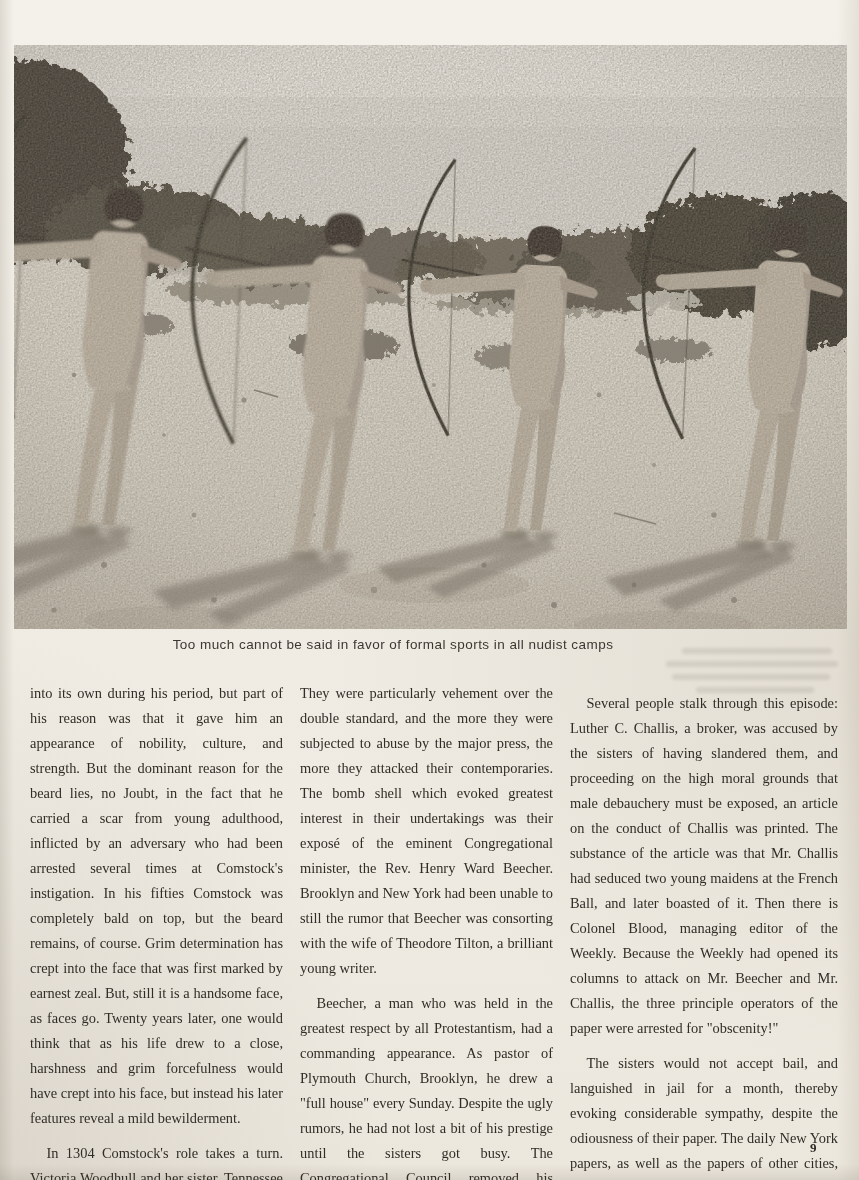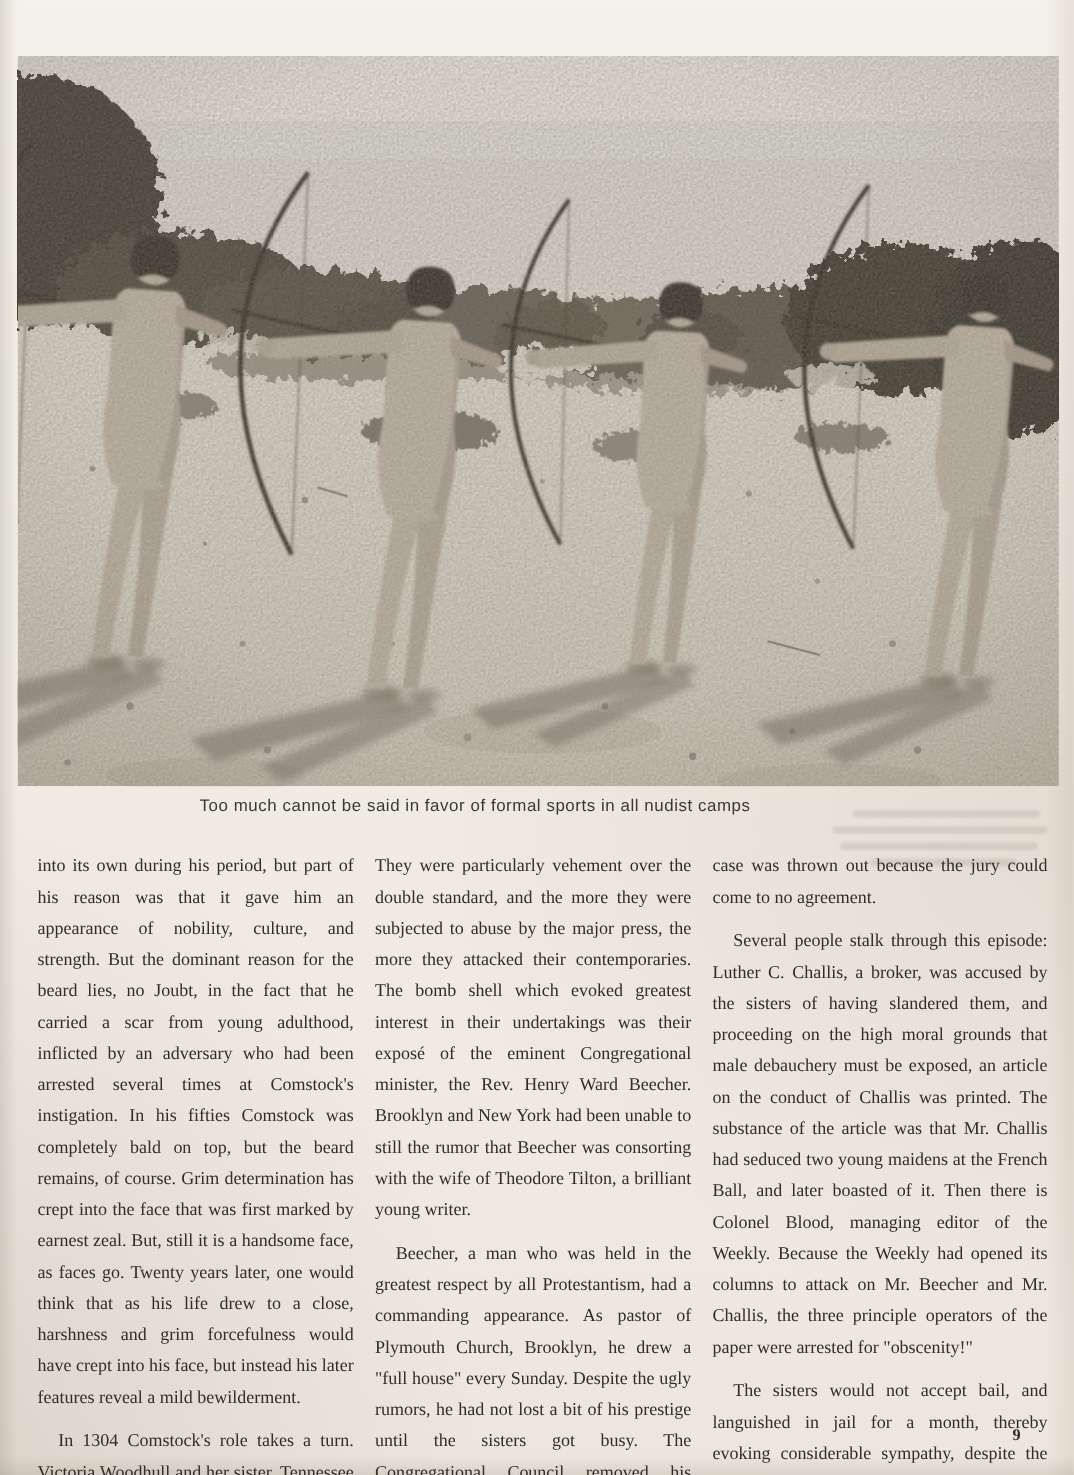--- a/index.html
+++ b/index.html
@@ -8,21 +8,21 @@
     background:
       radial-gradient(ellipse at 108% 55%, rgba(186,176,158,.28), rgba(186,176,158,0) 46%),
       radial-gradient(ellipse at -6% 102%, rgba(150,142,128,.22), rgba(150,142,128,0) 34%),
       linear-gradient(90deg, rgba(140,132,118,.22) 0px, rgba(140,132,118,0) 14px),
       linear-gradient(270deg, rgba(160,150,134,.18) 0px, rgba(160,150,134,0) 22px),
       linear-gradient(0deg, rgba(130,122,108,.18) 0px, rgba(130,122,108,0) 16px),
       linear-gradient(180deg,#f4f1ea 0%,#f0ede5 30%,#efebe2 70%,#ece7dd 100%);
   }
   .photo{position:absolute;left:14px;top:45px;width:833px;height:584px;}
   .photo svg{display:block;width:100%;height:100%;}
-  .caption{position:absolute;left:0;top:637px;width:760px;text-align:center;
+  .caption{position:absolute;left:13px;top:637px;width:760px;text-align:center;
     font-family:"Liberation Sans",sans-serif;font-size:13.5px;letter-spacing:.45px;
     color:#3b3833;font-weight:normal;}
   .ghost{position:absolute;left:656px;top:641px;width:184px;height:64px;filter:blur(1.4px);opacity:.85;}
   .ghost i{display:block;height:6px;border-radius:3px;background:rgba(122,115,103,.20);margin:7px 0 0 auto;}
   .ghost i:nth-child(1){width:150px;margin-right:8px;}
   .ghost i:nth-child(2){width:172px;margin-right:2px;}
   .ghost i:nth-child(3){width:158px;margin-right:10px;}
   .ghost i:nth-child(4){width:118px;margin-right:26px;}
   .cols{position:absolute;left:30px;top:681px;width:808px;display:grid;
     grid-template-columns:253px 253px 1fr;column-gap:17px;}
@@ -175,20 +175,19 @@
   <div class="cols">
     <div class="col">
       <p>into its own during his period, but part of his reason was that it gave him an appearance of nobility, culture, and strength. But the dominant reason for the beard lies, no Joubt, in the fact that he carried a scar from young adulthood, inflicted by an adversary who had been arrested several times at Comstock's instigation. In his fifties Comstock was completely bald on top, but the beard remains, of course. Grim determination has crept into the face that was first marked by earnest zeal. But, still it is a handsome face, as faces go. Twenty years later, one would think that as his life drew to a close, harshness and grim forcefulness would have crept into his face, but instead his later features reveal a mild bewilderment.</p>
       <p class="ind">In 1304 Comstock's role takes a turn. Victoria Woodhull and her sister, Tennessee Claflin were ardent promoters of women's rights, and they published a periodical called "Woodhull and Claflin's Weekly" with money furnished by Commodore Vanderbilt.</p>
     </div>
     <div class="col">
       <p>They were particularly vehement over the double standard, and the more they were subjected to abuse by the major press, the more they attacked their contemporaries. The bomb shell which evoked greatest interest in their undertakings was their exposé of the eminent Congregational minister, the Rev. Henry Ward Beecher. Brooklyn and New York had been unable to still the rumor that Beecher was consorting with the wife of Theodore Tilton, a brilliant young writer.</p>
       <p class="ind">Beecher, a man who was held in the greatest respect by all Protestantism, had a commanding appearance. As pastor of Plymouth Church, Brooklyn, he drew a "full house" every Sunday. Despite the ugly rumors, he had not lost a bit of his prestige until the sisters got busy. The Congregational Council removed his church, from the parent organization. Tilton brought a suit for one hundred thousand dollars against Beecher for alienation; but after six months of sensational publicity in connection with the trial, the</p>
     </div>
     <div class="col">
-      <p>case was thrown out because the jury could come to no agreement.</p>
       <p class="ind">Several people stalk through this episode: Luther C. Challis, a broker, was accused by the sisters of having slandered them, and proceeding on the high moral grounds that male debauchery must be exposed, an article on the conduct of Challis was printed. The substance of the article was that Mr. Challis had seduced two young maidens at the French Ball, and later boasted of it. Then there is Colonel Blood, managing editor of the Weekly. Because the Weekly had opened its columns to attack on Mr. Beecher and Mr. Challis, the three principle operators of the paper were arrested for "obscenity!"</p>
       <p class="ind">The sisters would not accept bail, and languished in jail for a month, thereby evoking considerable sympathy, despite the odiousness of their paper. The daily New York papers, as well as the papers of other cities, were sharply critical of Anthony Comstock for his part in this. There was wide-</p>
     </div>
   </div>
 
   <div class="pageno">9</div>
 </div>
 
 </body></html>

